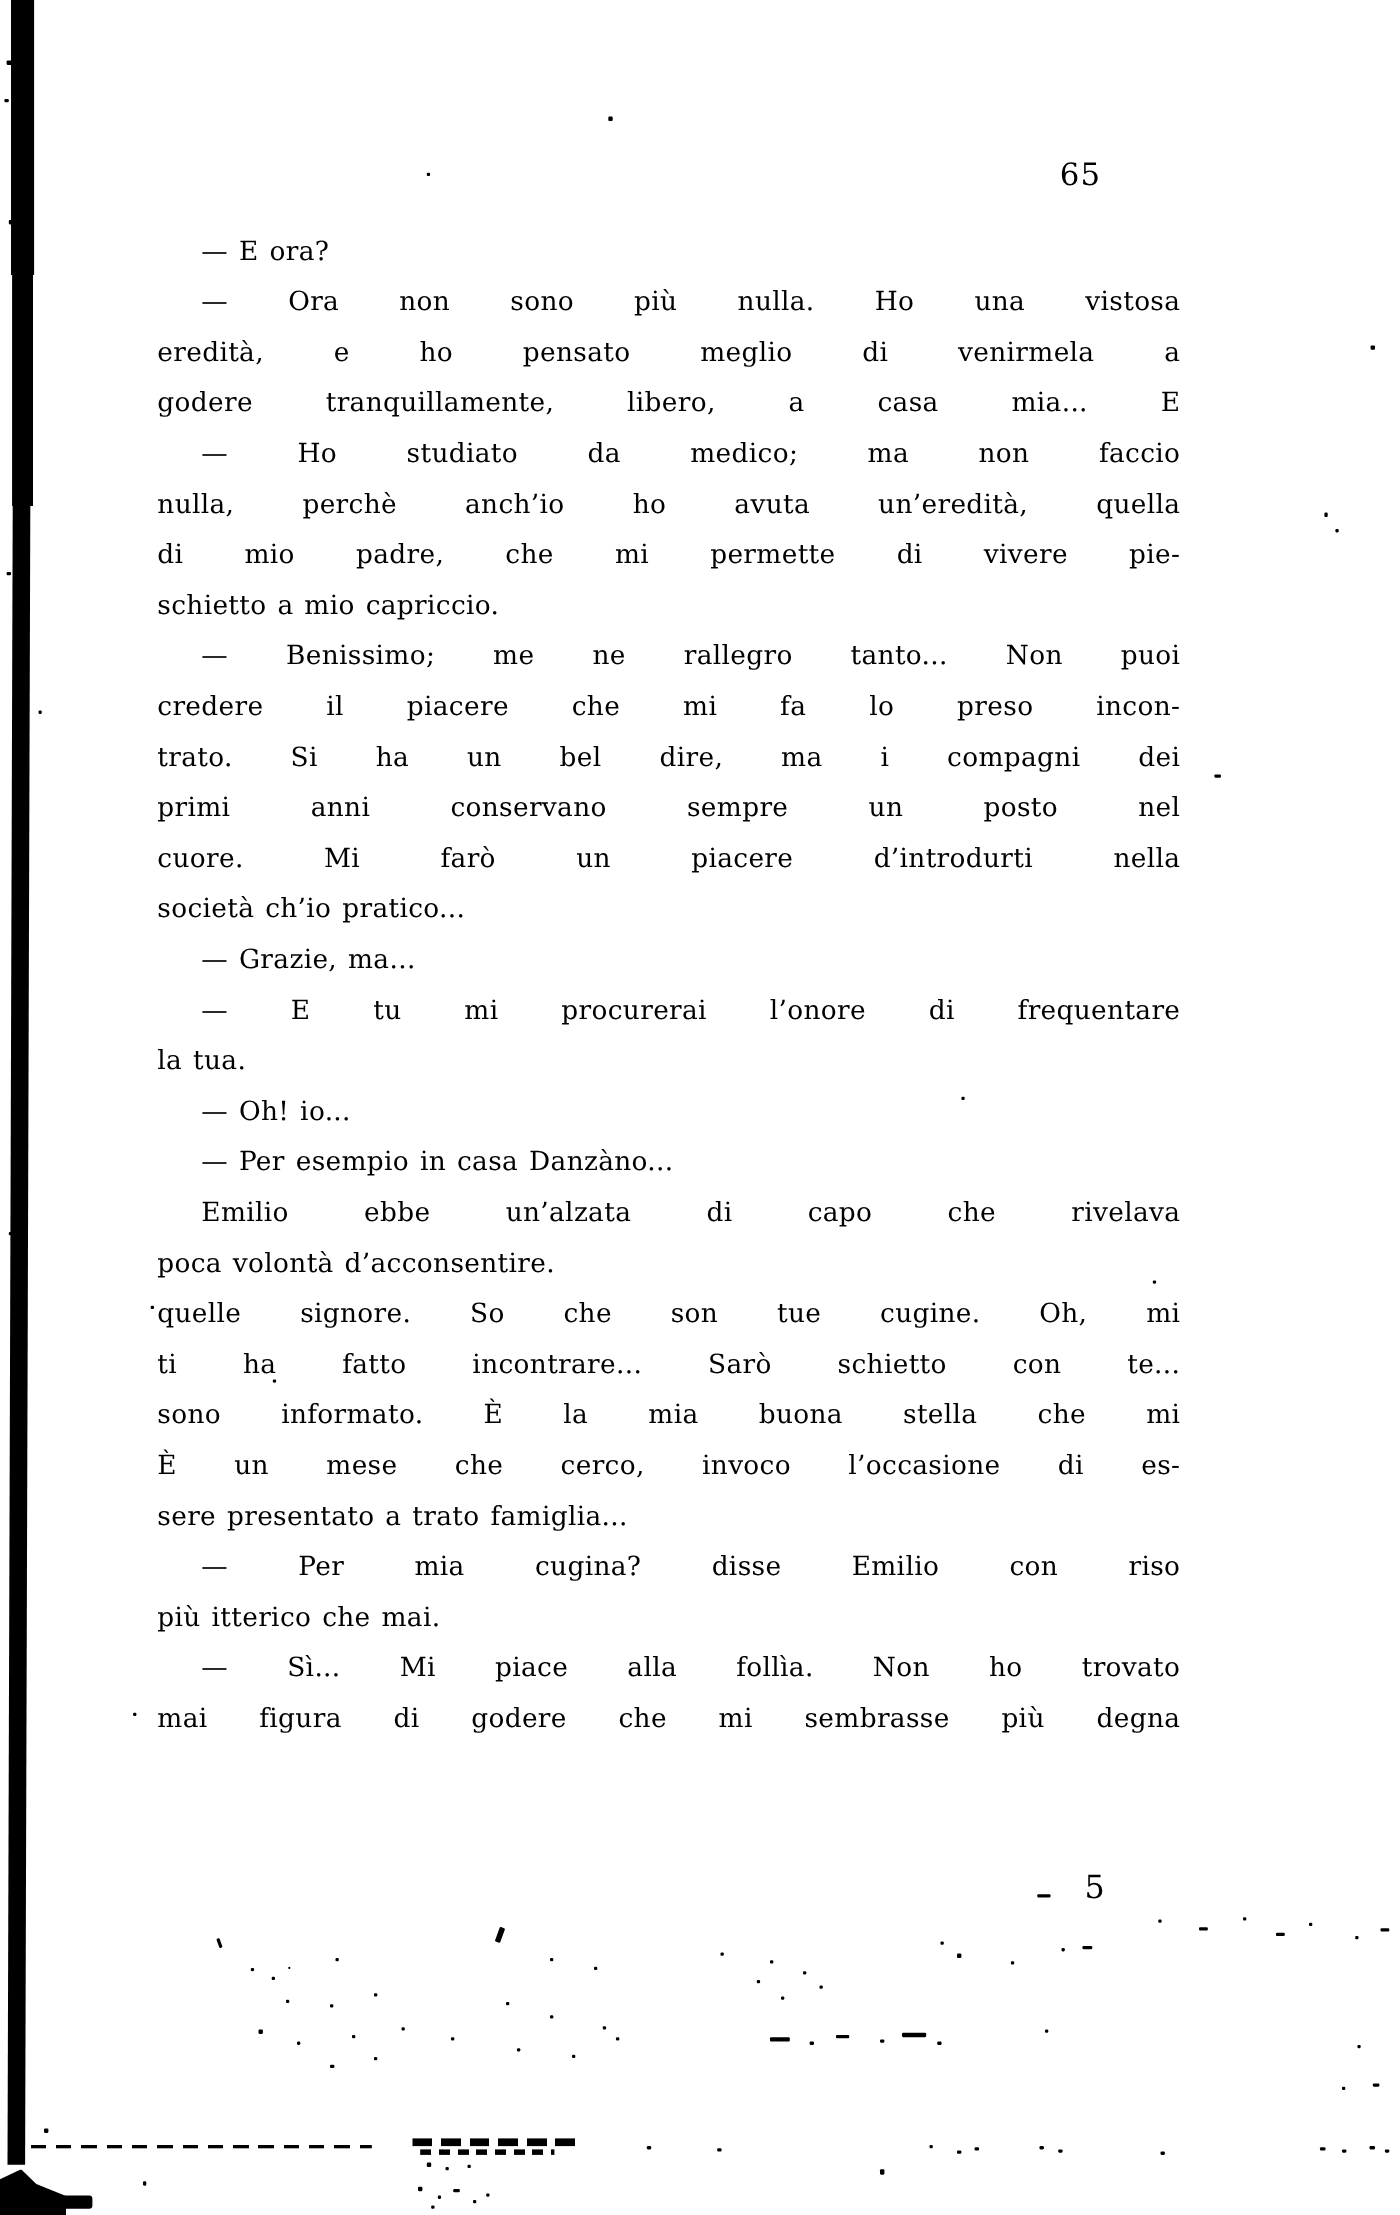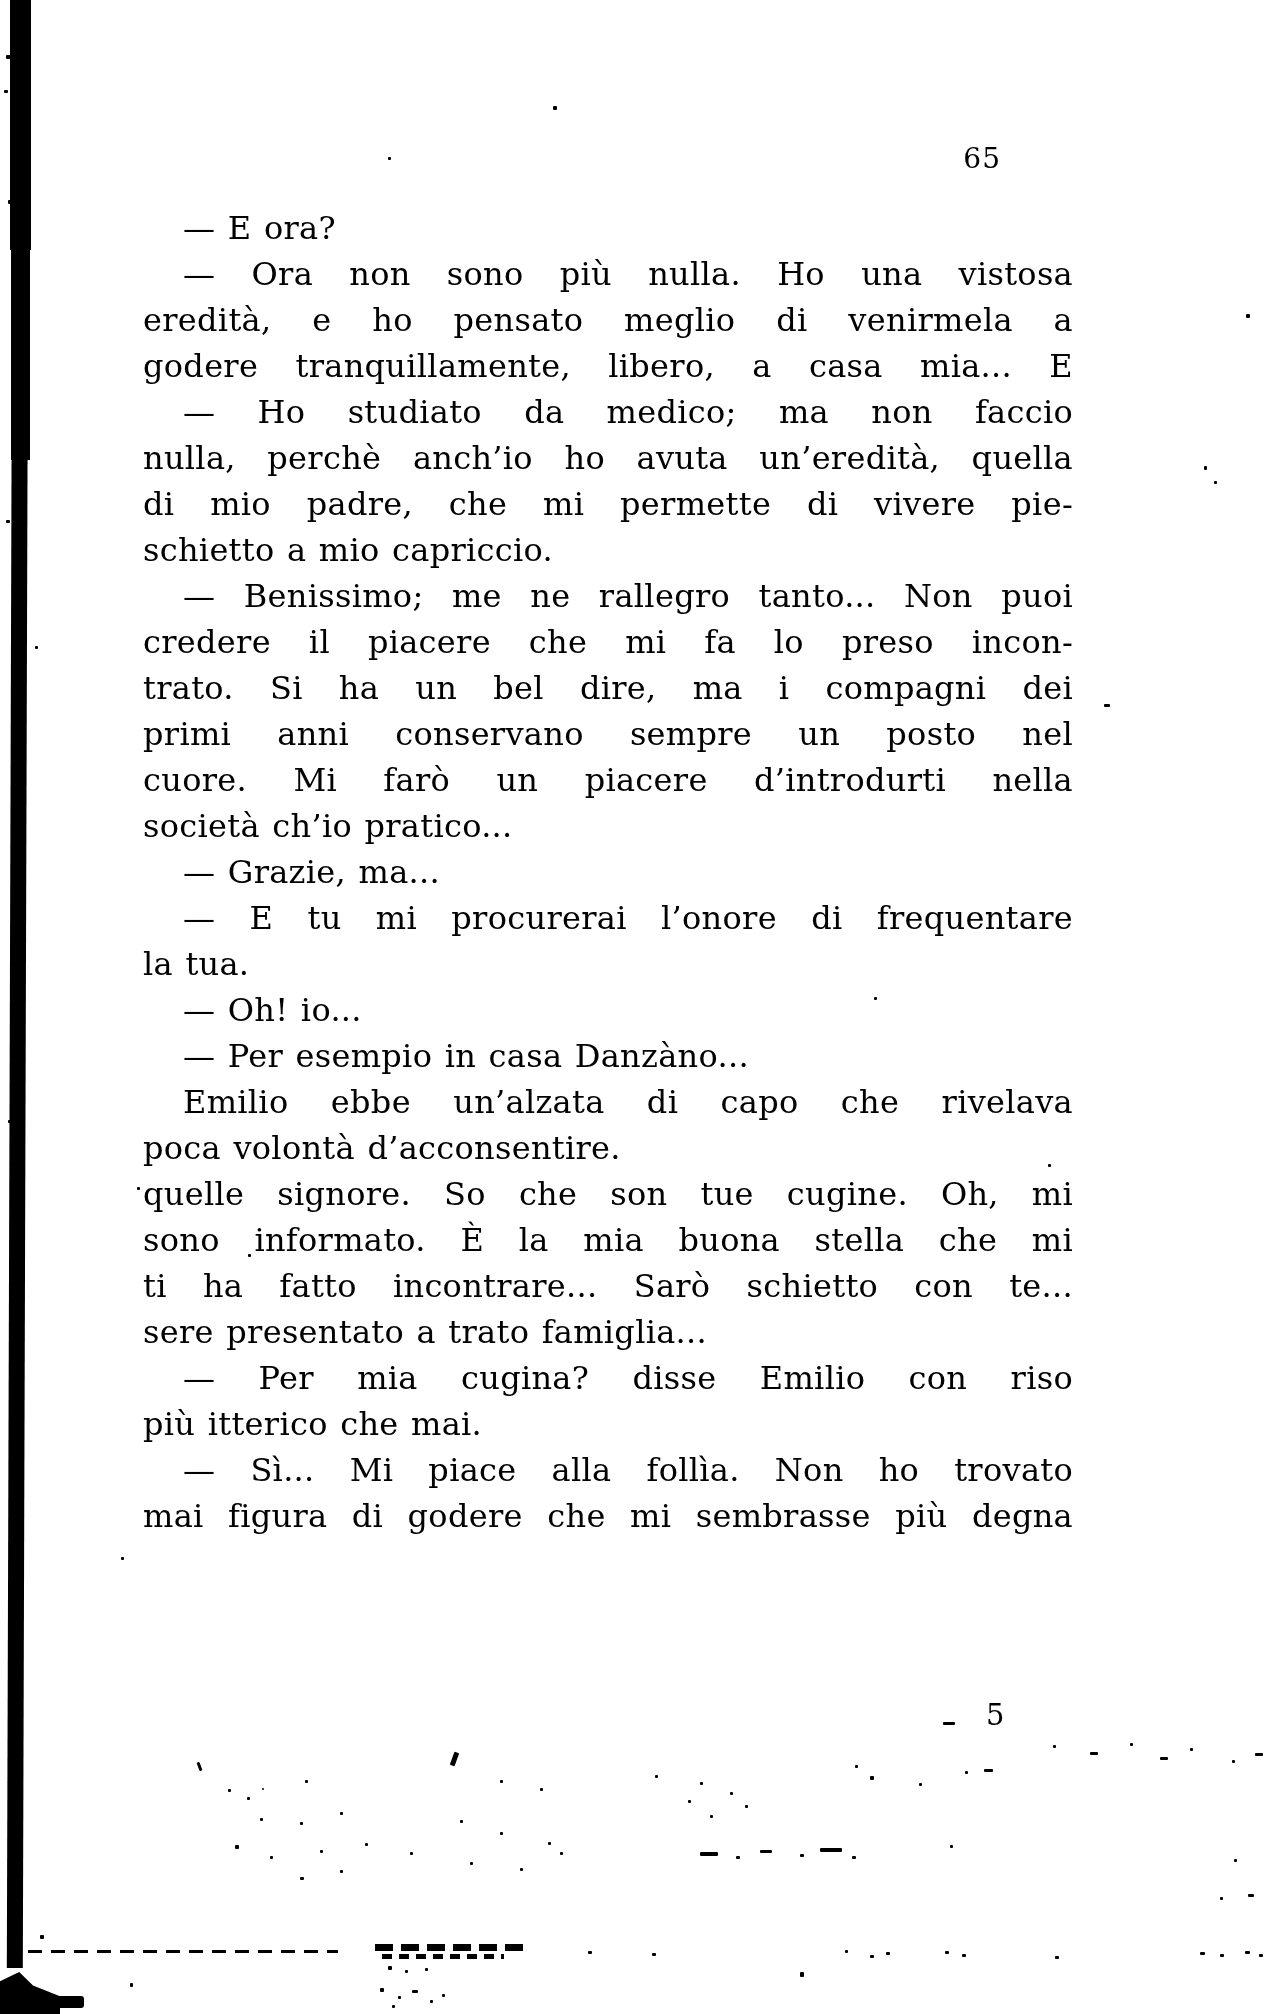--- a/index.html
+++ b/index.html
@@ -19,21 +19,21 @@
     letter-spacing:3px;
     white-space:nowrap;
   }
   .page-number{
     position:absolute;right:72px;top:0;
     font-size:28px;letter-spacing:1px;
   }
   
   .body{
     position:absolute;left:143px;top:205px;width:930px;
-    font-size:32px;line-height:46px;
+    font-size:24px;line-height:46px;
     letter-spacing:.3px;word-spacing:2px;
   }
   .line{height:46px;white-space:nowrap;}
   .line.jl{white-space:normal;text-align:justify;text-align-last:justify;}
   .line.ind{text-indent:40px;}
   
   .signature{
     position:absolute;left:986px;top:1698px;
     font-size:29px;
   }
@@ -92,22 +92,23 @@
     <div class="line jl">cuore. Mi farò un piacere d’introdurti nella</div>
     <div class="line">società ch’io pratico...</div>
     <div class="line ind">— Grazie, ma...</div>
     <div class="line ind jl">— E tu mi procurerai l’onore di frequentare</div>
     <div class="line">la tua.</div>
     <div class="line ind">— Oh! io...</div>
     <div class="line ind">— Per esempio in casa Danzàno...</div>
     <div class="line ind jl">Emilio ebbe un’alzata di capo che rivelava</div>
     <div class="line">poca volontà d’acconsentire.</div>
     <div class="line jl">quelle signore. So che son tue cugine. Oh, mi</div>
+    <div class="line jl">ti ha fatto incontrare... Sarò schietto con te...</div>
     <div class="line jl">sono informato. È la mia buona stella che mi</div>
-    <div class="line jl">ti ha fatto incontrare... Sarò schietto con te...</div>
+    <div class="line jl">È un mese che cerco, invoco l’occasione di es-</div>
     <div class="line">sere presentato a trato famiglia...</div>
     <div class="line ind jl">— Per mia cugina? disse Emilio con riso</div>
     <div class="line">più itterico che mai.</div>
     <div class="line ind jl">— Sì... Mi piace alla follìa. Non ho trovato</div>
     <div class="line jl">mai figura di godere che mi sembrasse più degna</div>
   </div>
 
   <div class="signature">5</div>
 
   <div class="dash-line"></div>

